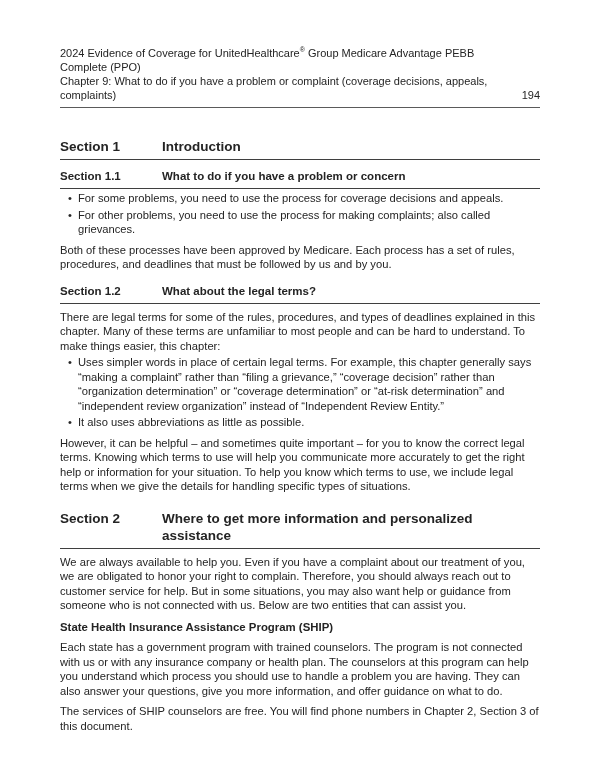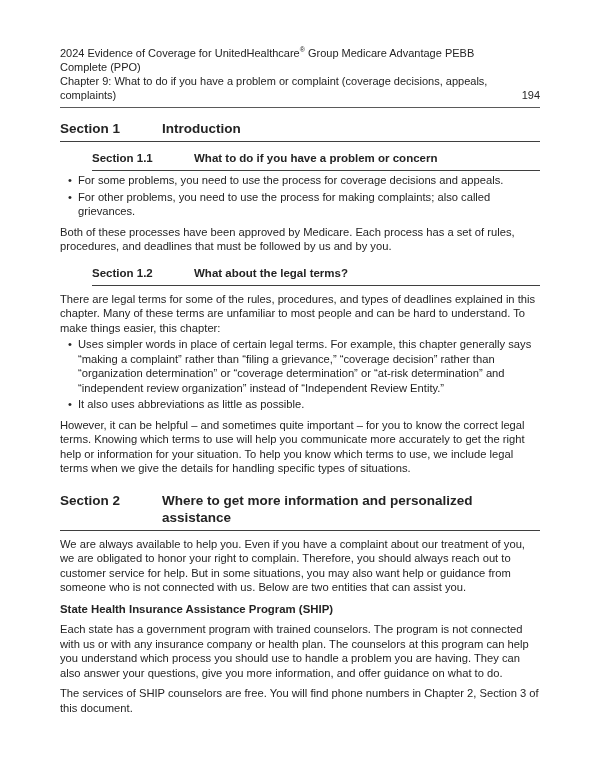--- a/index.html
+++ b/index.html
@@ -46,29 +46,28 @@
     font-weight: bold;
   }
   .section-heading .sec-label {
     flex: none;
     width: 102px;
     font-weight: bold;
   }
   .section-heading.main {
     font-size: 13.5px;
     line-height: 17px;
-    margin-top: 12px;
+    margin-top: 30px;
     padding-bottom: 4px;
   }
   .section-heading.sub {
     font-size: 11.5px;
     line-height: 15px;
     margin-top: 9px;
     padding-bottom: 4px;
-    margin-left: 32px;
   }
   .section-heading.sub2 { margin-top: 12px; align-items: center; }
   .section-heading.main2 { margin-top: 16px; }
 
   
   .body-copy p {
     font-size: 11.2px;
     line-height: 14.5px;
     margin-top: 6px;
   }

